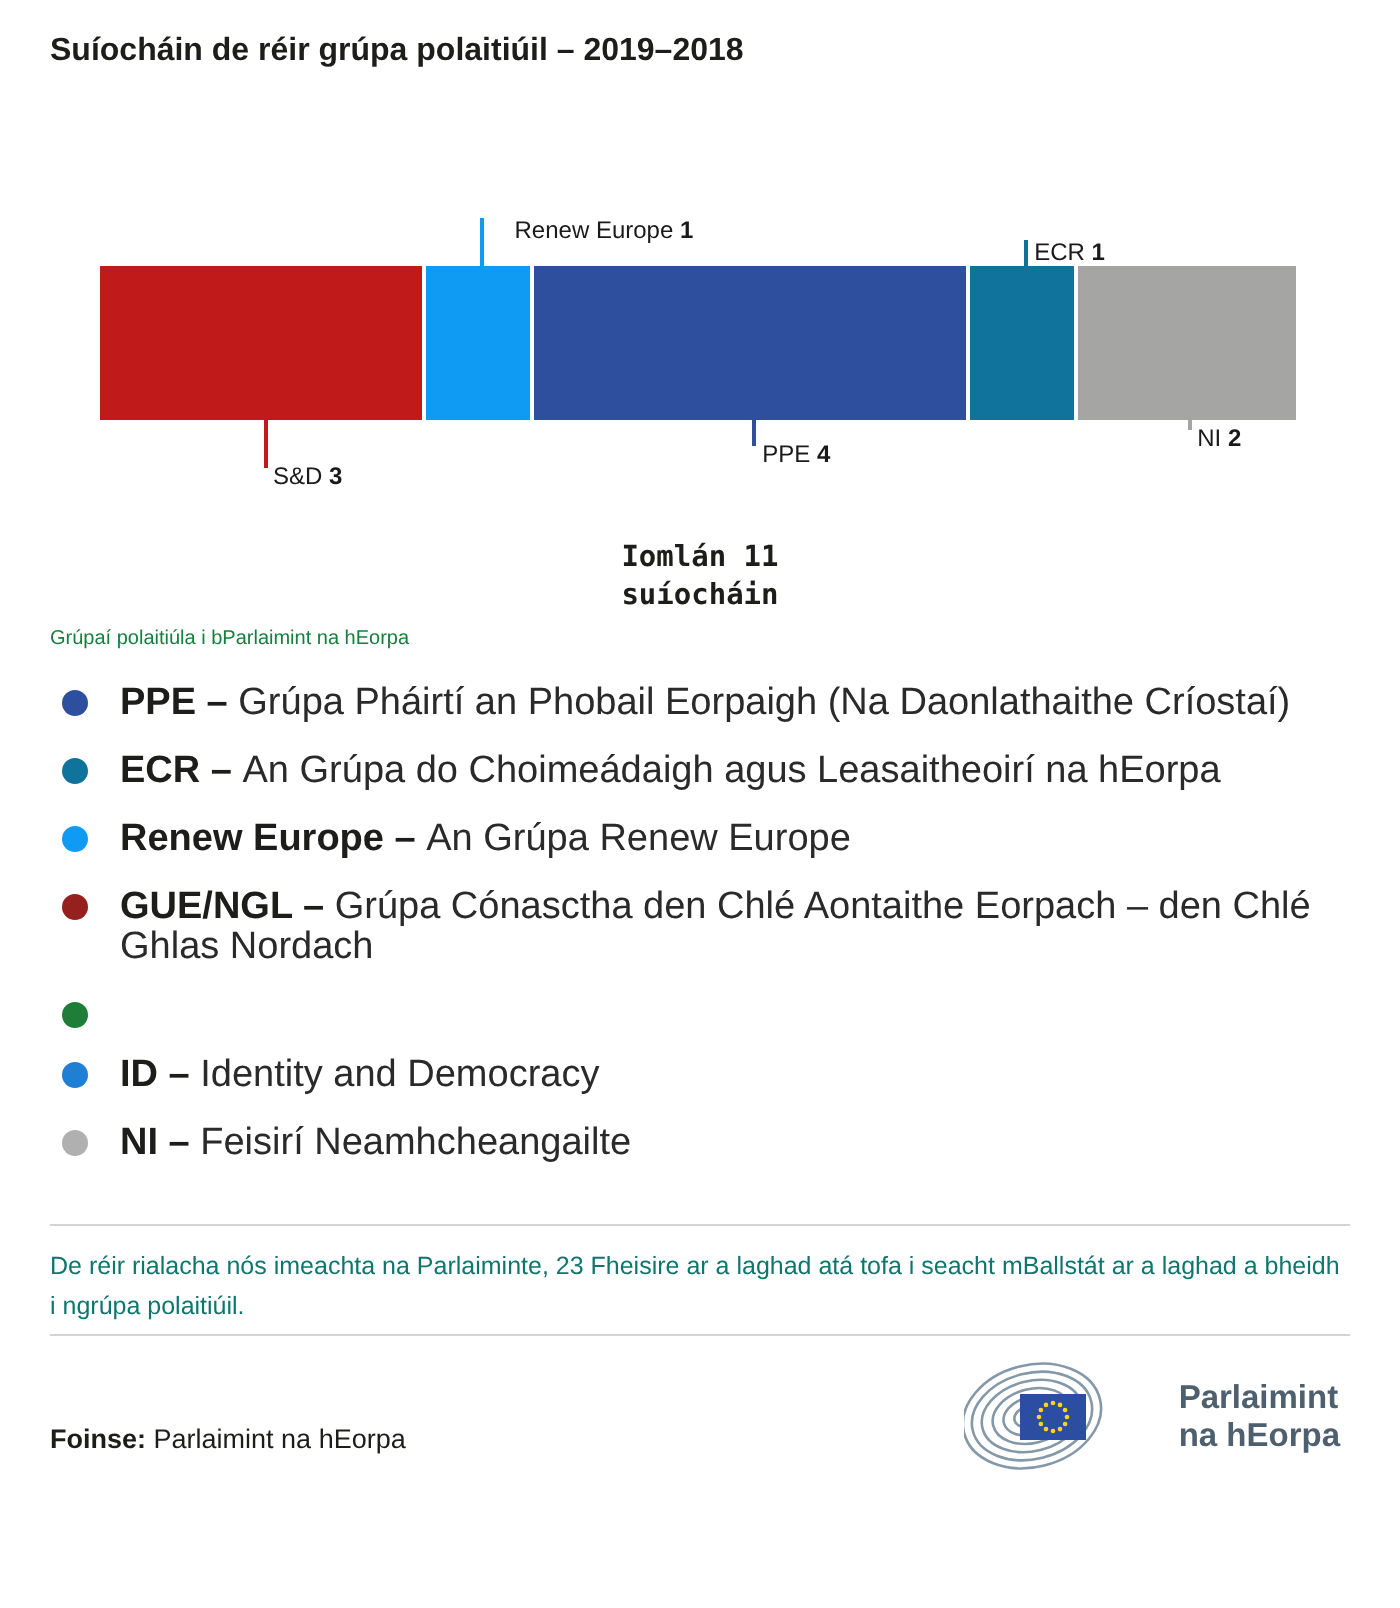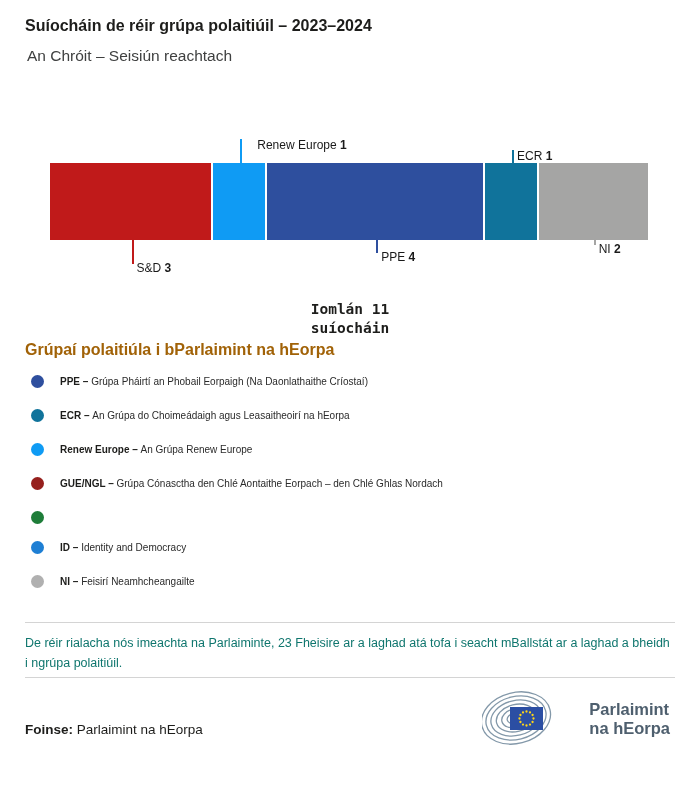--- a/index.html
+++ b/index.html
@@ -24,45 +24,44 @@
   
   .total-row { display:flex; align-items:center; margin:20px 57px 0 57px;flex-direction:column; }
   .total-row .hline { flex:1; height:1px; background:#cfcfcf; }
   .total-text {
     padding:0 28px; text-align:center;
     font-family:"DejaVu Sans Mono", monospace; font-weight:bold;
     font-size:14.5px; line-height:19px; color:#1d1d1b;
   }
 
   
-  .legend-heading { font-size:16px; font-weight:bold; margin:2px 0 0 25px; line-height:19px; color:#a16207; }
+  .legend-heading { font-size:10px; font-weight:normal; margin:2px 0 0 25px; line-height:19px; color:#15803d; }
   .legend-list { margin:13px 25px 0 25px; }
   .legend-row { display:flex; align-items:flex-start; margin-bottom:14px; }
   .legend-dot { width:13px; height:13px; border-radius:50%; flex:0 0 13px; margin:3px 0 0 6px; }
-  .legend-text { font-size:10px; line-height:20px; margin-left:16px; color:#2a2a2a; }
+  .legend-text { font-size:19px; line-height:20px; margin-left:16px; color:#2a2a2a; }
   .legend-text strong { color:#1d1d1b; }
 
   
   .divider { height:1px; background:#d4d4d4; margin:0 25px; }
   .divider.top { margin-top:30px; }
   .divider.bottom { margin-top:4px; }
   .footnote { font-size:12.5px; line-height:20px; margin:10px 28px 0 25px; color:#0f766e; }
   .source-row { display:flex; justify-content:space-between; align-items:flex-end; margin:7px 30px 0 25px; }
   .source { font-size:13.5px; margin-bottom:10px;margin-top:37px; }
   .source b { font-weight:bold; }
   .logo { display:flex; align-items:center;gap:27px; }
   .logo-text { font-weight:bold; font-size:16.5px; line-height:19px; color:#4e5f6e; margin-left:6px; }
 </style>
 </head>
 <body>
 
 <div class="page">
 
-  <h1 class="title">Suíocháin de réir grúpa polaitiúil – 2023–2024</h1>
-  <div class="subtitle">An Chróit – Seisiún reachtach</div>
+  <h1 class="title">Suíocháin de réir grúpa polaitiúil – 2019–2018</h1>
 
   <div class="chart">
     <div id="bar-layer">
         <div class="bar-seg" style="left: 50px; top: 33px; width: 161.091px; height: 77px; background: rgb(192, 26, 26);"></div>
         <div class="bar-tick" style="left: 131.545px; top: 110px; height: 24px; background: rgb(192, 26, 26);"></div>
         <div class="bar-label" style="left: 136.545px; top: 132px;"><span>S&amp;D </span><b>3</b></div>
         <div class="bar-seg" style="left: 213.091px; top: 33px; width: 52.3636px; height: 77px; background: rgb(15, 155, 244);"></div>
         <div class="bar-tick" style="left: 240.273px; top: 9px; height: 24px; background: rgb(15, 155, 244);"></div>
         <div class="bar-label" style="left: 245.273px; top: 9px; margin-left: 12px;"><span>Renew Europe </span><b>1</b></div>
         <div class="bar-seg" style="left: 267.455px; top: 33px; width: 215.455px; height: 77px; background: rgb(46, 79, 158);"></div>

